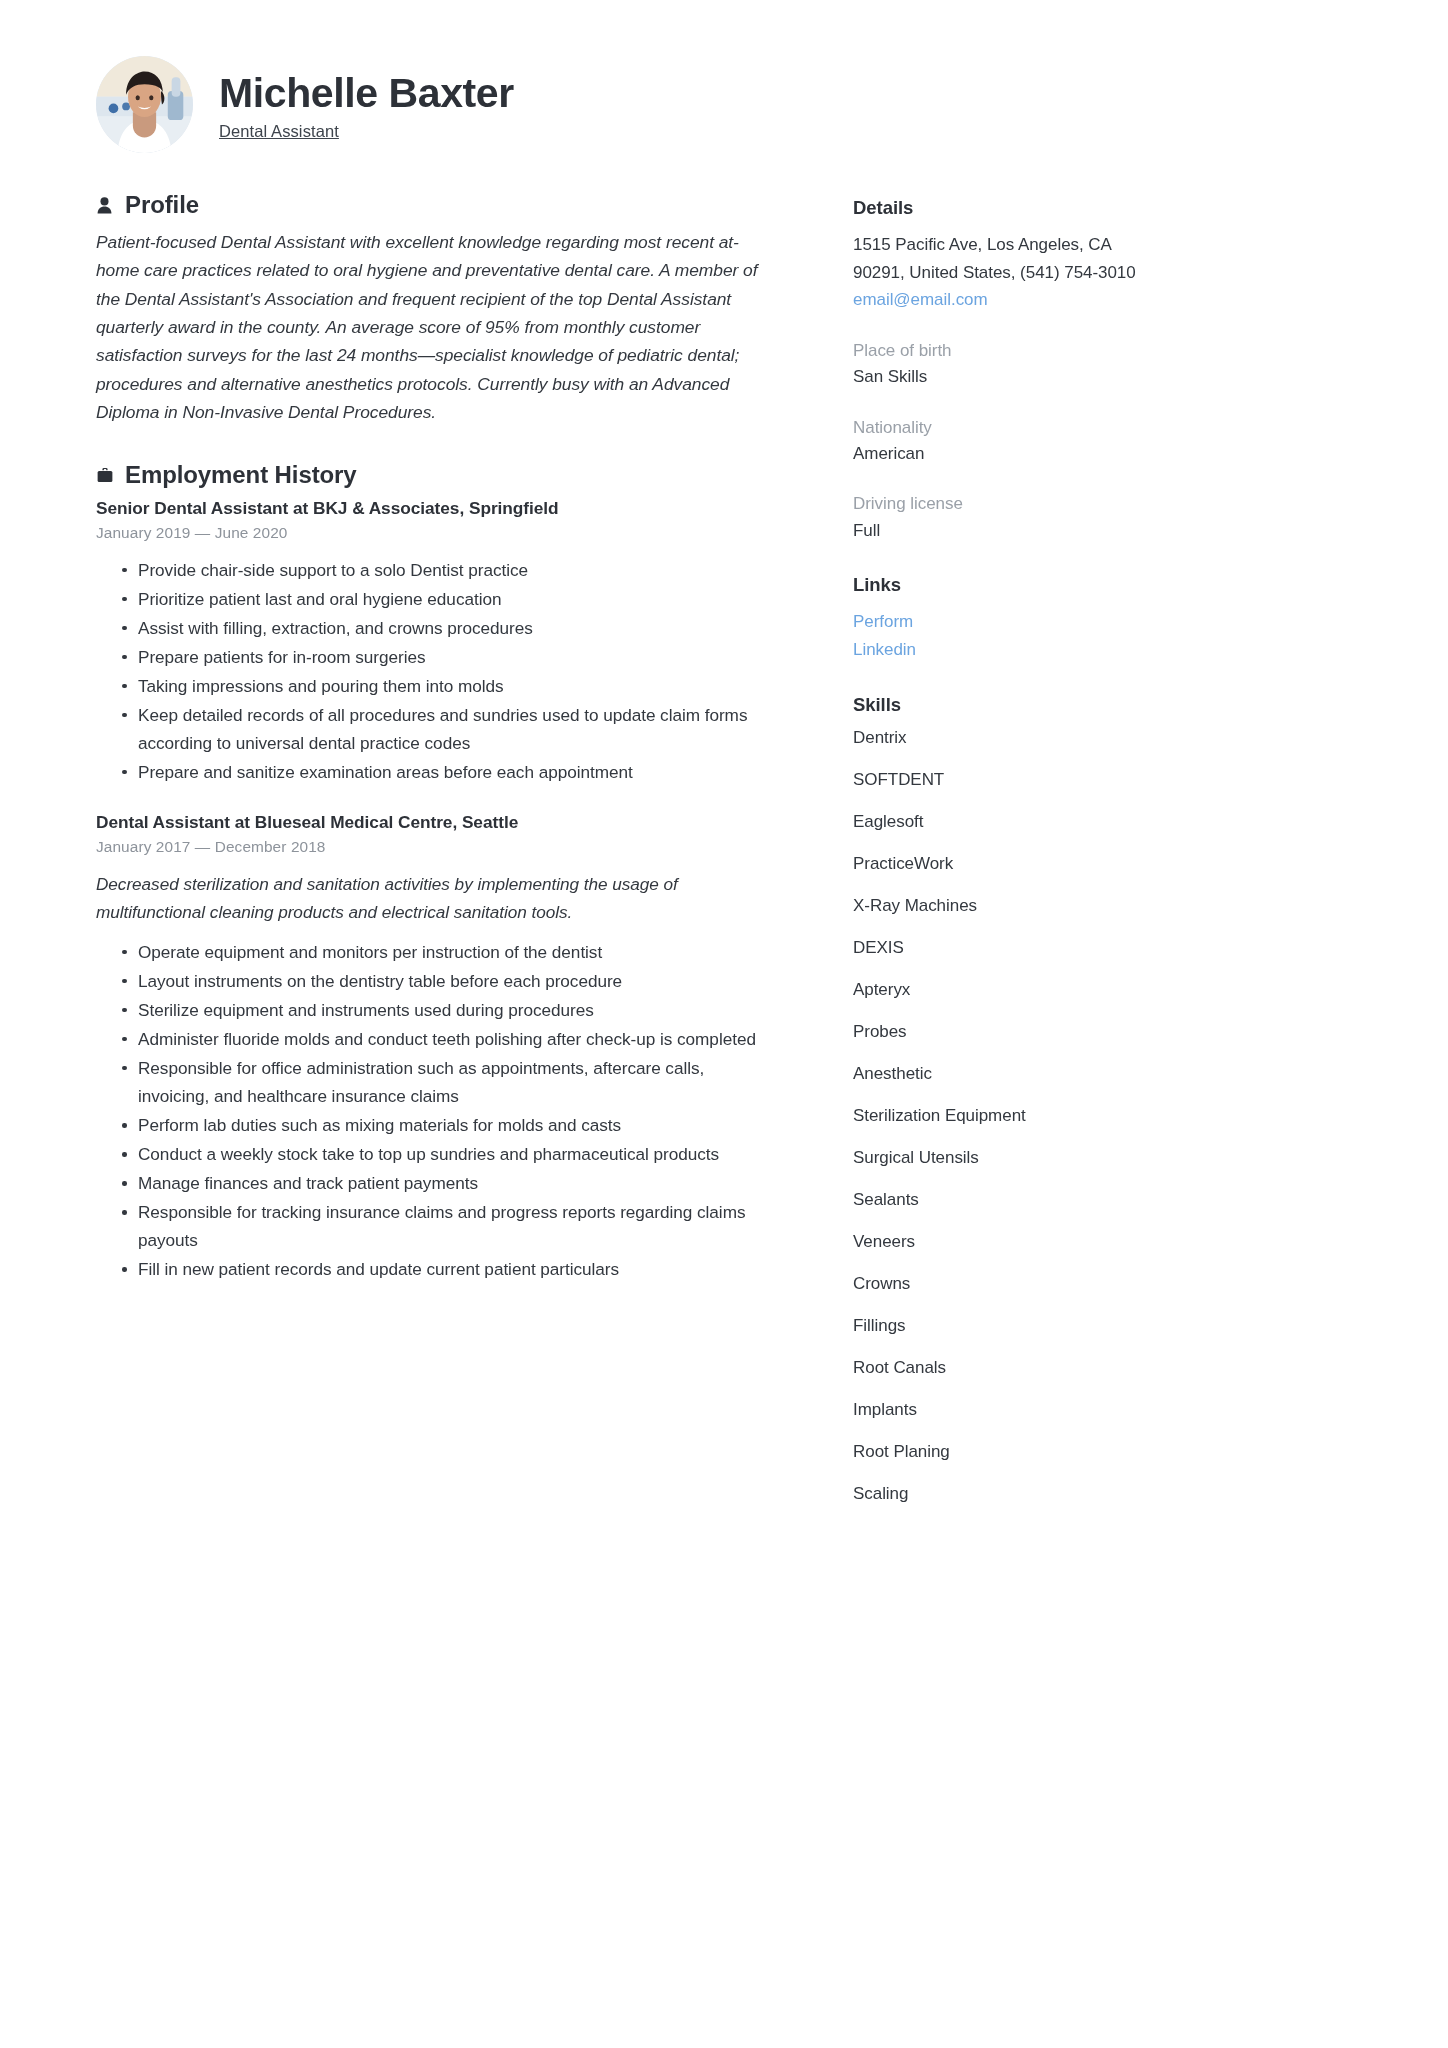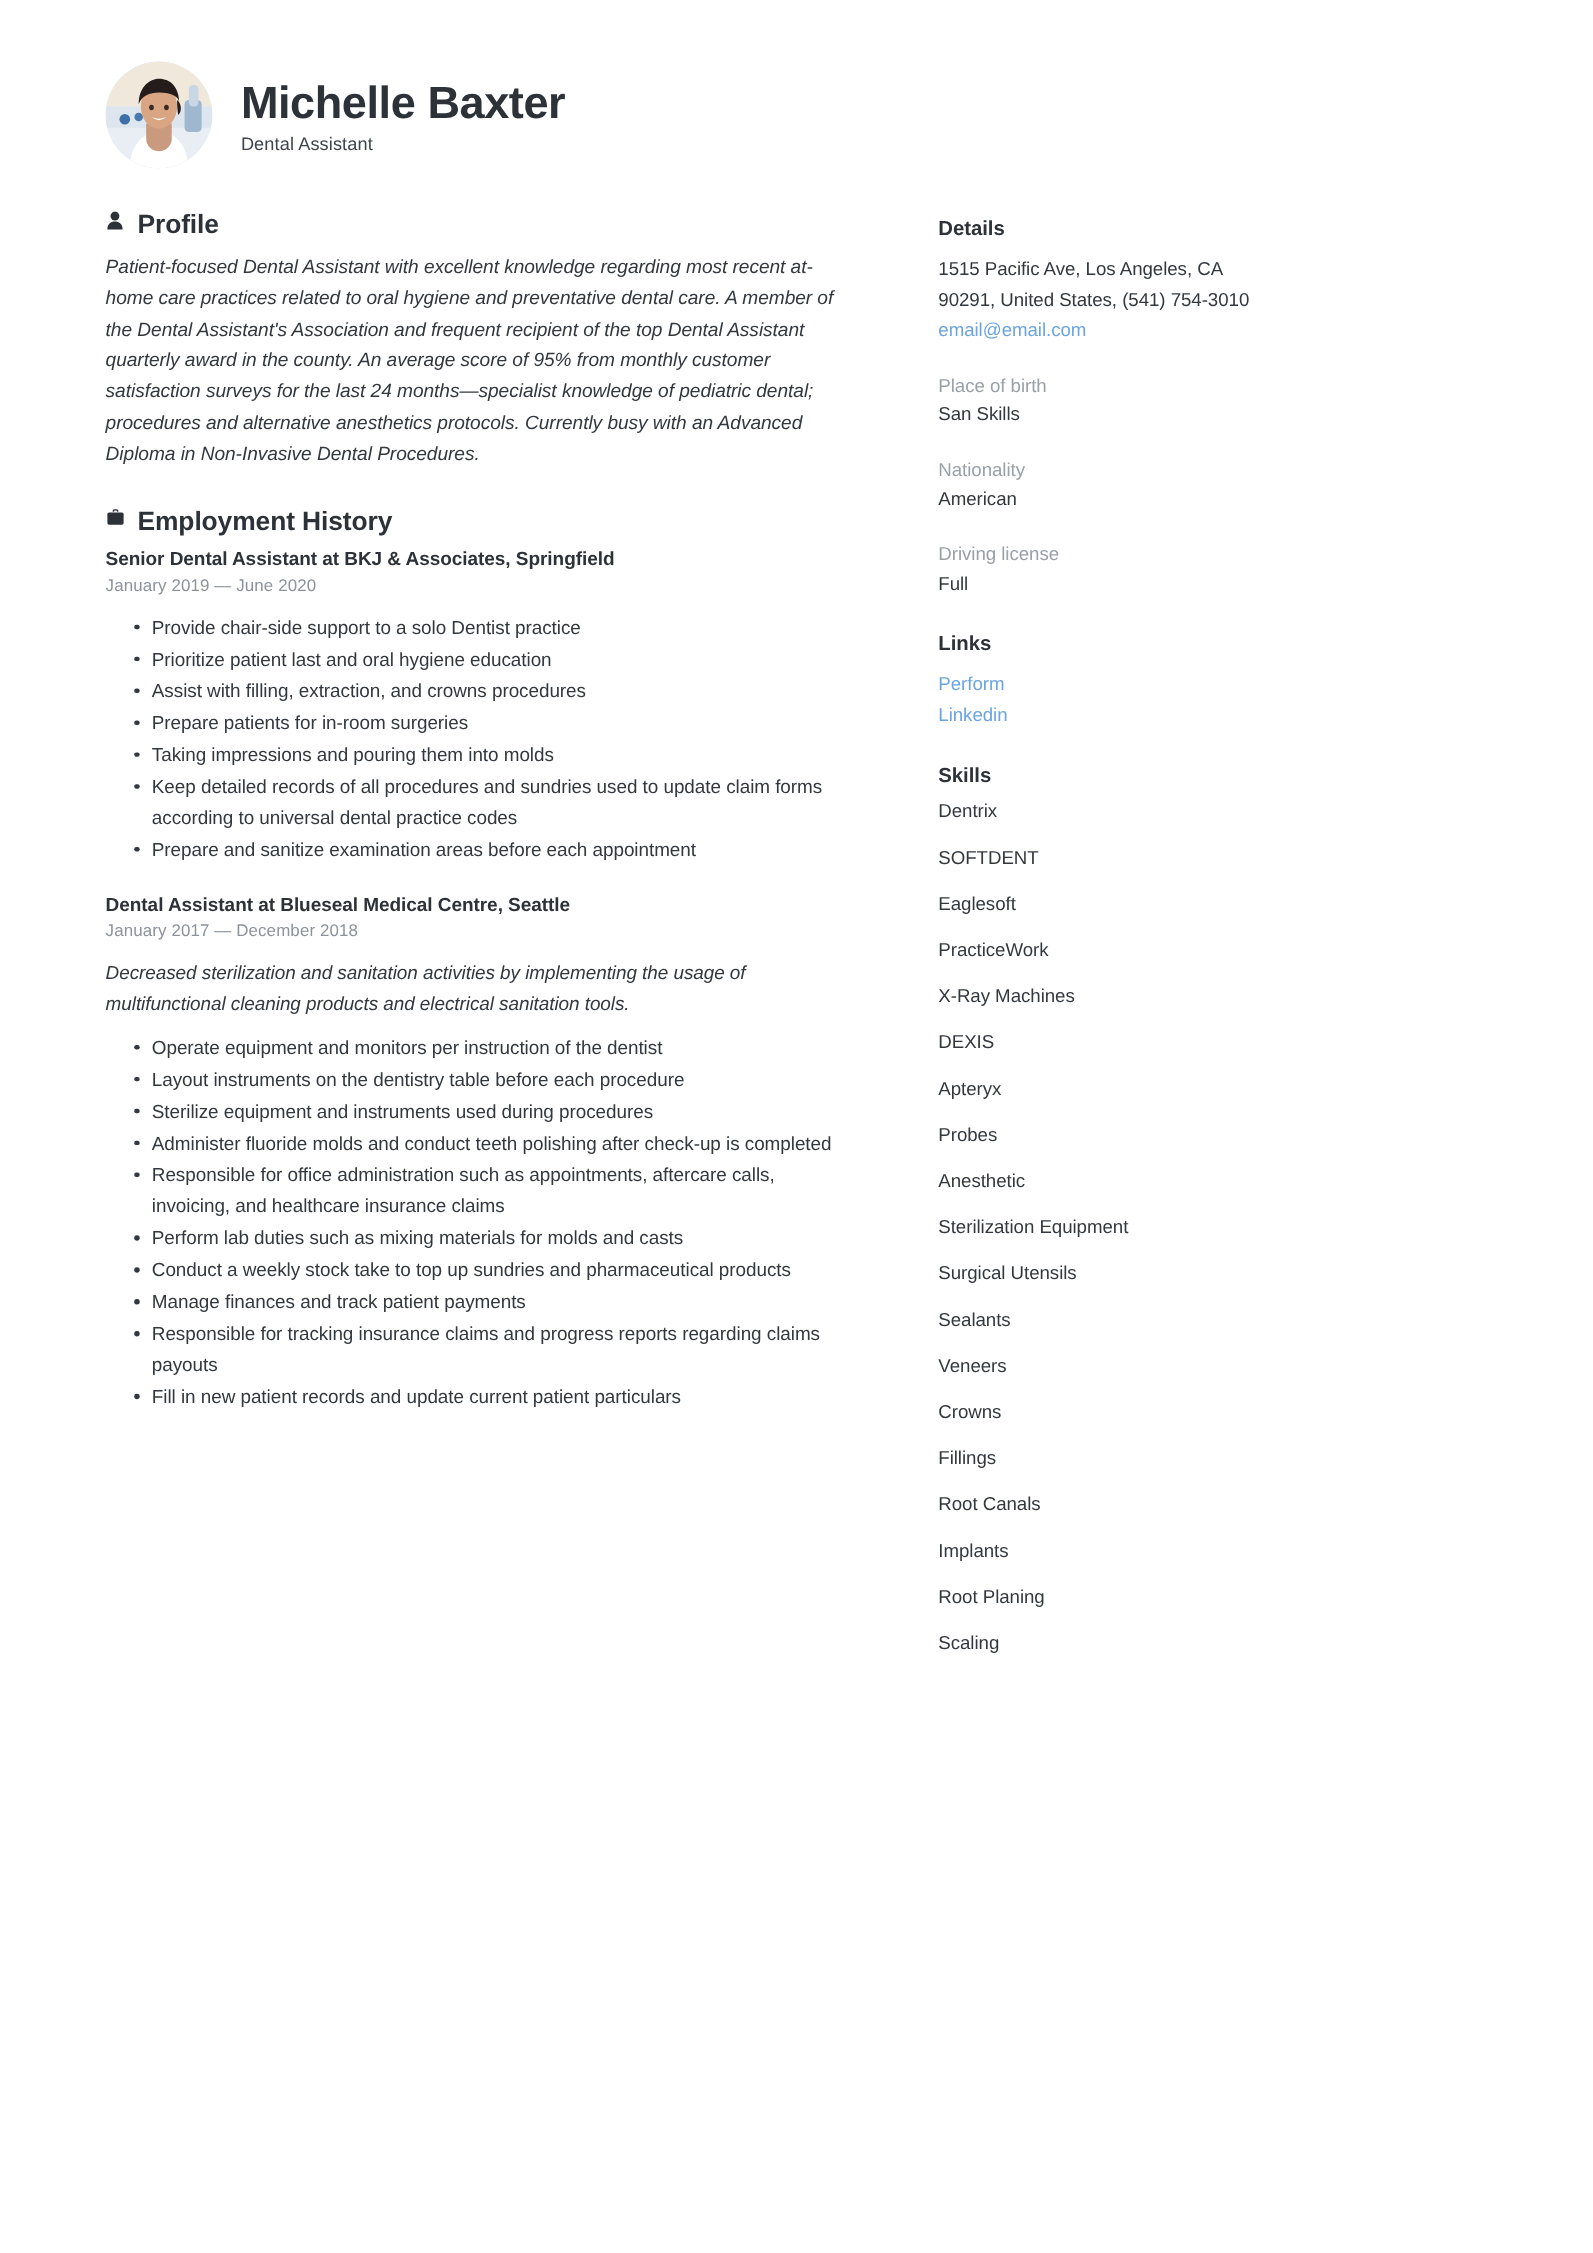--- a/index.html
+++ b/index.html
@@ -44,20 +44,21 @@
     font-weight: bold;
     color: #2d3138;
     letter-spacing: -0.4px;
     line-height: 1.05;
   }
   .job-title {
     font-size: 16.5px;
     color: #3e444c;
     margin-top: 7px;
     letter-spacing: 0.1px;
+    text-decoration: underline;
   }
 
   
   .columns {
     display: flex;
     padding: 38px 0 0 0;
     align-items: flex-start;
   }
   .col-main {
     width: 665px;
@@ -67,20 +68,21 @@
   .col-side {
     width: 310px;
     margin-left: 92px;
     flex: 0 0 auto;
     padding-top: 6px;
   }
 
   
   .section-head {
     display: flex;
+    align-items: center;
     gap: 12px;
     margin-bottom: 9px;
   }
   .section-head .sec-icon {
     width: 17px;
     height: 19px;
     flex: 0 0 auto;
     display: flex;
     align-items: center;
     justify-content: center;

